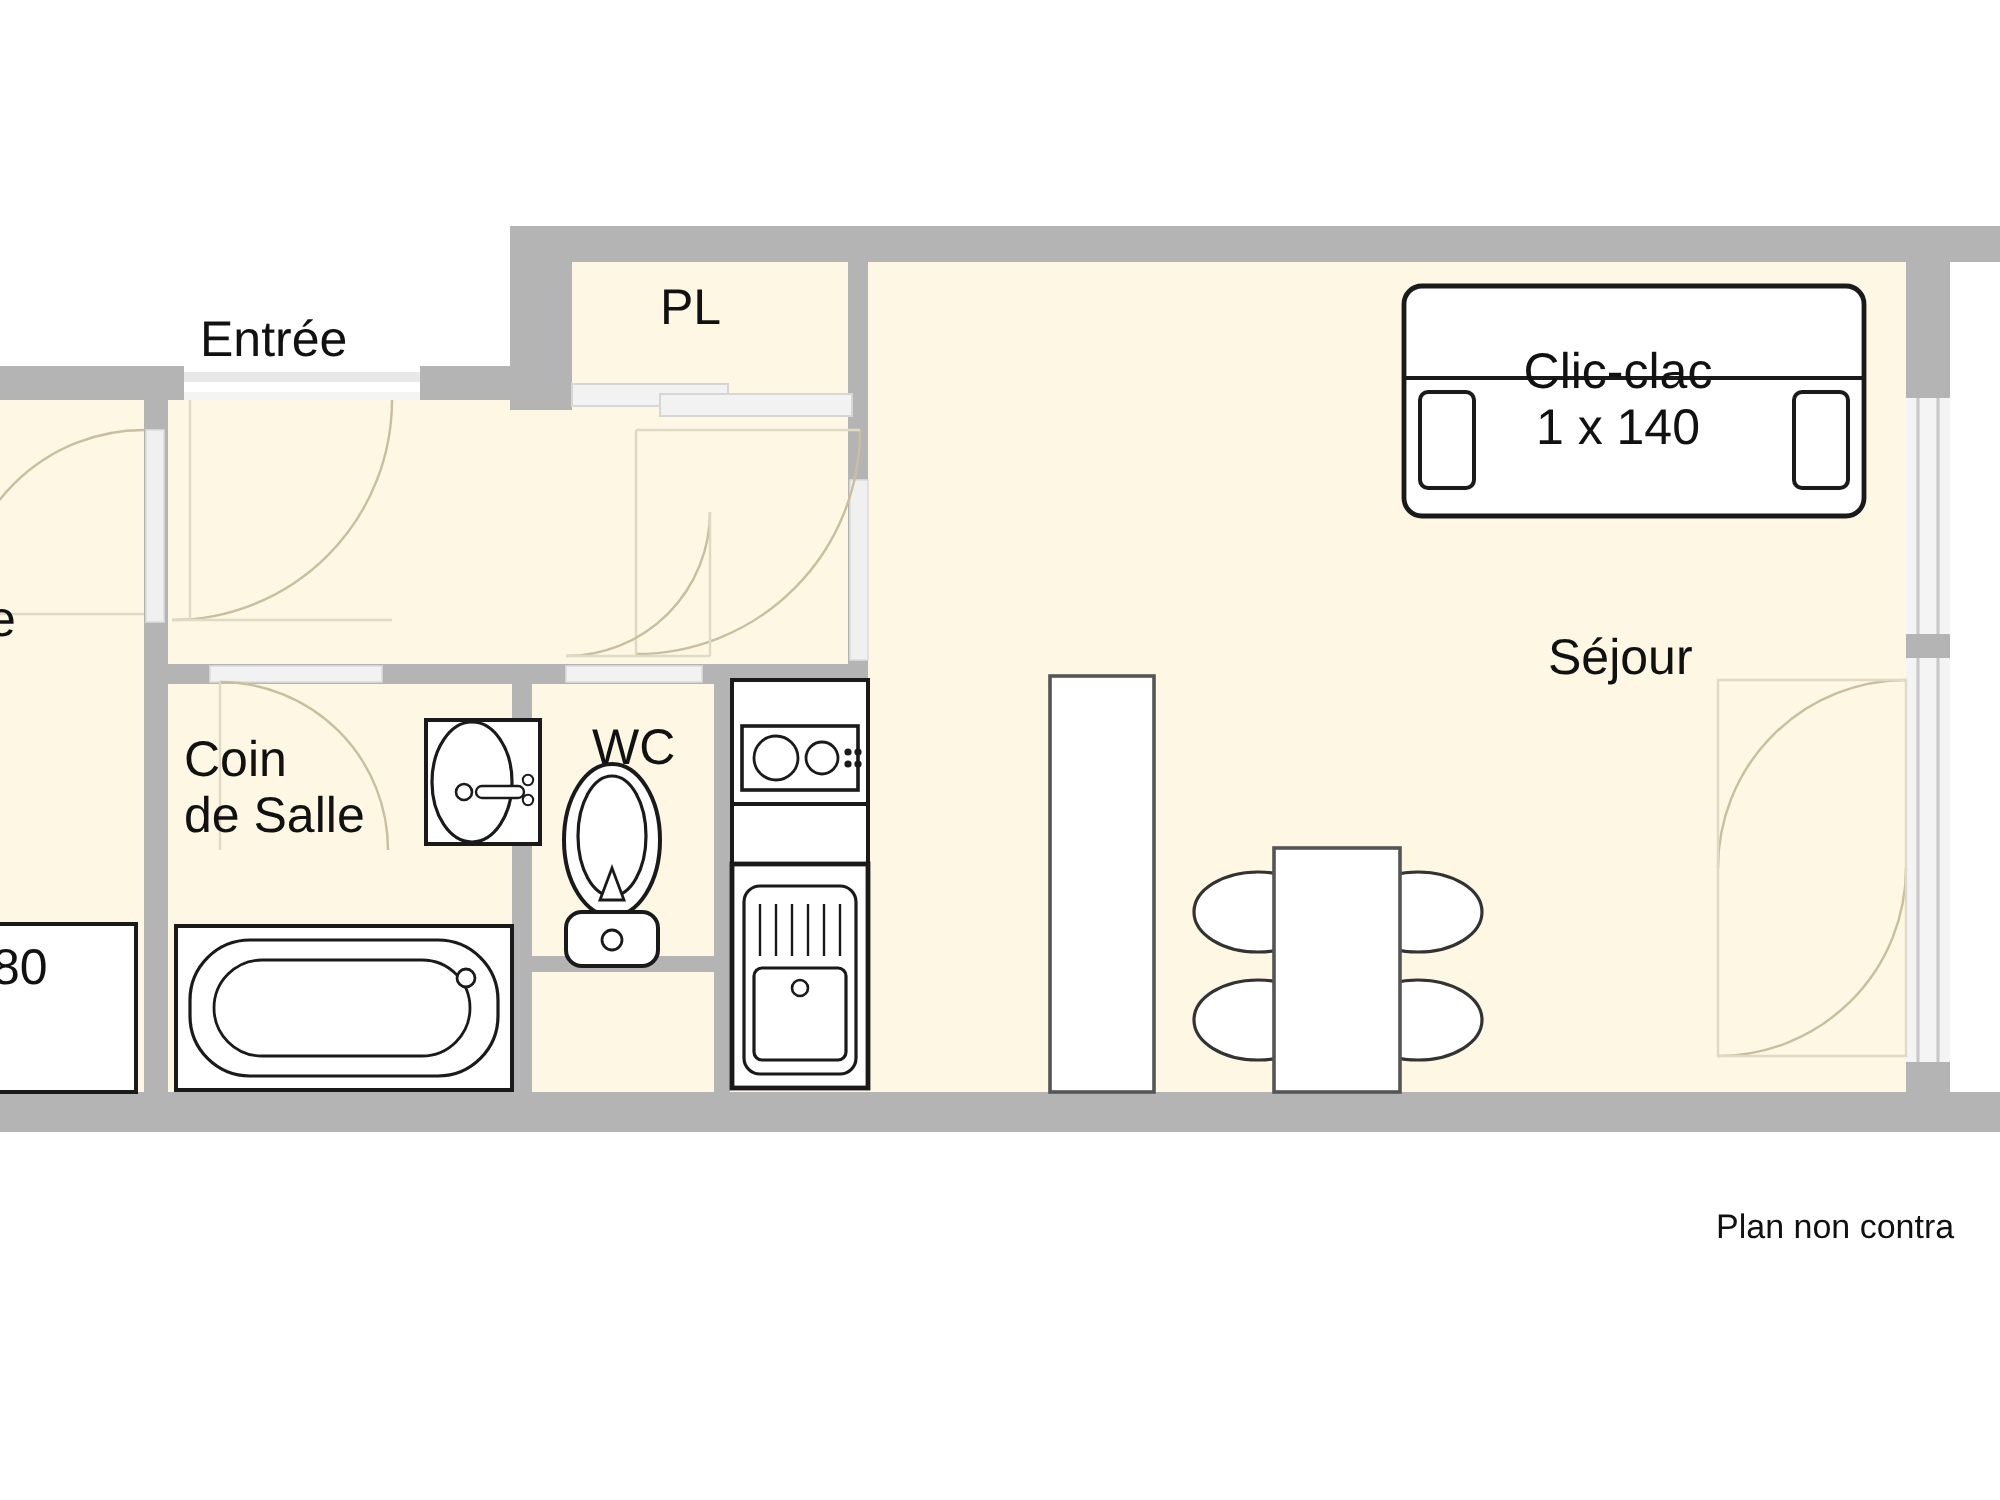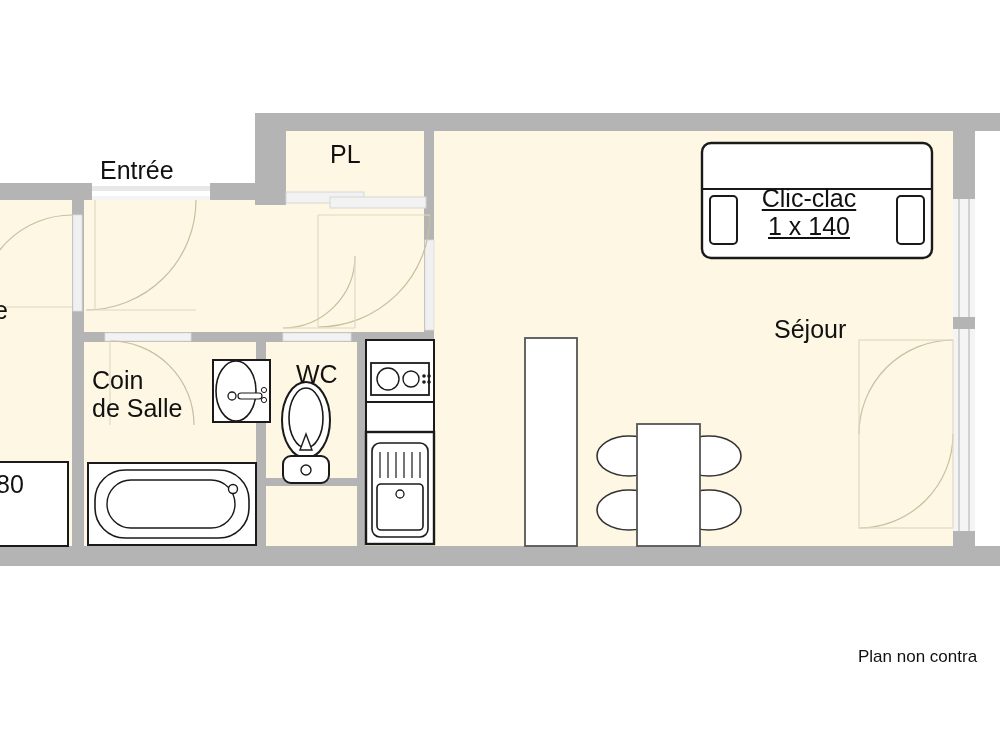--- a/index.html
+++ b/index.html
@@ -241,19 +241,19 @@
 
   <div class="room-label" style="left:-6px; top:296px;">e</div>
 
   <div class="room-label" style="left:92px; top:366px;"><span>Coin</span><br><span>de Salle</span></div>
 
   <div class="room-label" style="left:296px; top:360px;">WC</div>
 
 
   <div class="room-label" style="left:774px; top:315px;">Séjour</div>
 
-  <div class="furn-label" style="left:737px; top:184px; width:144px;text-decoration:underline;"><span>Clic-clac</span><br><span>1 x 140</span></div>
+  <div class="furn-label" style="left:737px; top:172px; width:144px;"><span>Clic-clac</span><br><span>1 x 140</span></div>
 
   <div class="room-label" style="left:-4px; top:470px;">80</div>
 
-  <div class="disclaimer" style="left:858px; top:604px;margin-top:43px;">Plan non contra</div>
+  <div class="disclaimer" style="left:858px; top:604px;">Plan non contra</div>
 
 </div>
 
 </body></html>

